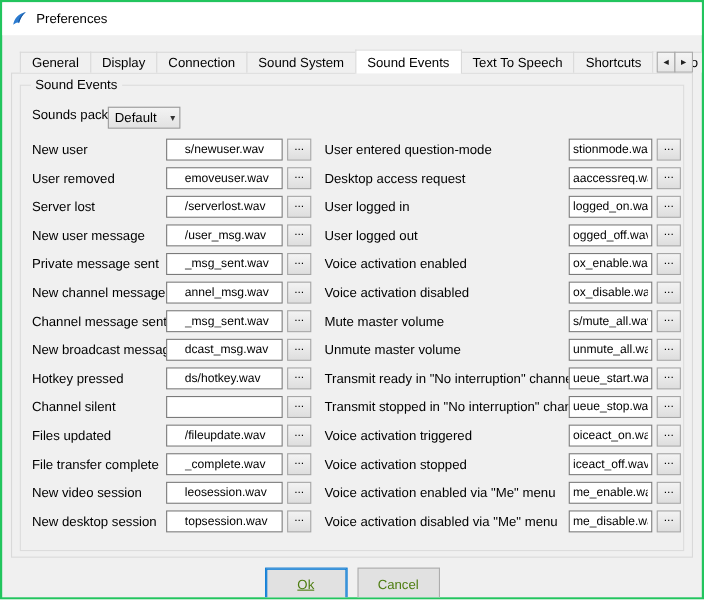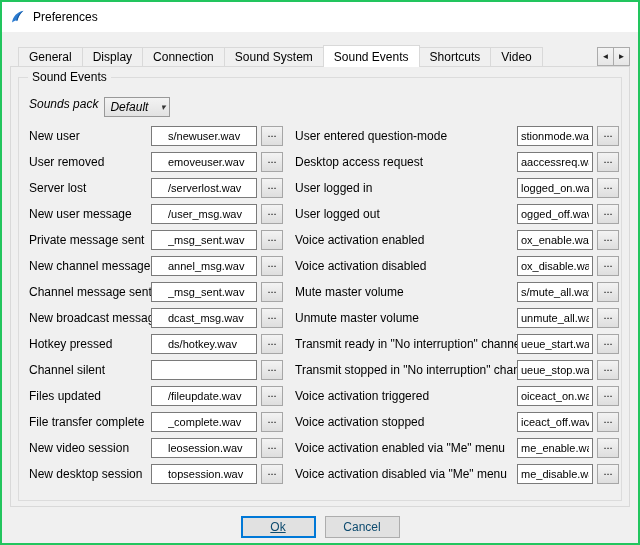--- a/index.html
+++ b/index.html
@@ -49,21 +49,21 @@
   }
   
   .groupbox{
     position:relative;margin:10px 7px 0 7px;height:424px;
     box-sizing:border-box;border:1px solid #dcdcdc;
   }
   .legend{
     position:absolute;top:-8px;left:9px;background:#f0f0f0;
     padding:0 4px;font-size:12px;line-height:14px;
   }
-  .sounds-row{display:flex;align-items:center;gap:6px;margin:16px 0 0 10px;height:20px;font-style:italic;}
+  .sounds-row{display:flex;align-items:center;gap:0;margin:16px 0 0 10px;height:20px;}
   .combo{
     width:66px;height:20px;box-sizing:border-box;border:1px solid #999;
     background:linear-gradient(#f3f3f3,#e2e2e2);
     display:flex;align-items:center;justify-content:space-between;
     padding:0 4px 0 5px;cursor:default;margin-top:6px;
   }
   .combo-arrow{font-size:9px;color:#333;line-height:1;}
   
   .columns{display:flex;margin:12px 0 0 10px;}
   .col{display:flex;flex-direction:column;}
@@ -80,22 +80,22 @@
   .col-1 .txt{width:106px;padding-left:16px;}
   .col-2 .txt{width:76px;}
   .dots{
     flex:none;width:22px;height:20px;margin-left:4px;box-sizing:border-box;
     border:1px solid #a6a6a6;background:linear-gradient(#f3f3f3,#dedede);
     font-family:inherit;font-size:11px;line-height:1;padding:0 0 5px 0;color:#000;
   }
   
   .footer{display:flex;justify-content:center;gap:9px;margin-top:9px;}
   .btn{
-    width:75px;height:22px;box-sizing:border-box;border:1px solid #adadad;
-    background:#e1e1e1;font-family:inherit;font-size:12px;color:#0c4a6e;padding:0;
+    width:75px;height:30px;box-sizing:border-box;border:1px solid #adadad;
+    background:#e1e1e1;font-family:inherit;font-size:12px;color:#4d7c0f;padding:0;
   }
   .btn-ok{border:1px solid #0078d7;box-shadow:inset 0 0 0 1px #0078d7;}
   .ok-text{text-decoration:underline;}
 </style>
 </head>
 <body>
 
 <div class="window">
 
   <div class="titlebar">
@@ -119,20 +119,23 @@
         <div class="tab">
     <span>Connection</span>
   </div>
         <div class="tab">
     <span>Sound System</span>
   </div>
         <div class="tab active">
     <span>Sound Events</span>
   </div>
         <div class="tab">
+    <span>Text To Speech</span>
+  </div>
+        <div class="tab">
     <span>Shortcuts</span>
   </div>
         <div class="tab">
     <span>Video</span>
   </div>
       </div>
     <div class="tab-scroll">
       <button class="scroll-btn">◄</button>
       <button class="scroll-btn">►</button>
     </div>

